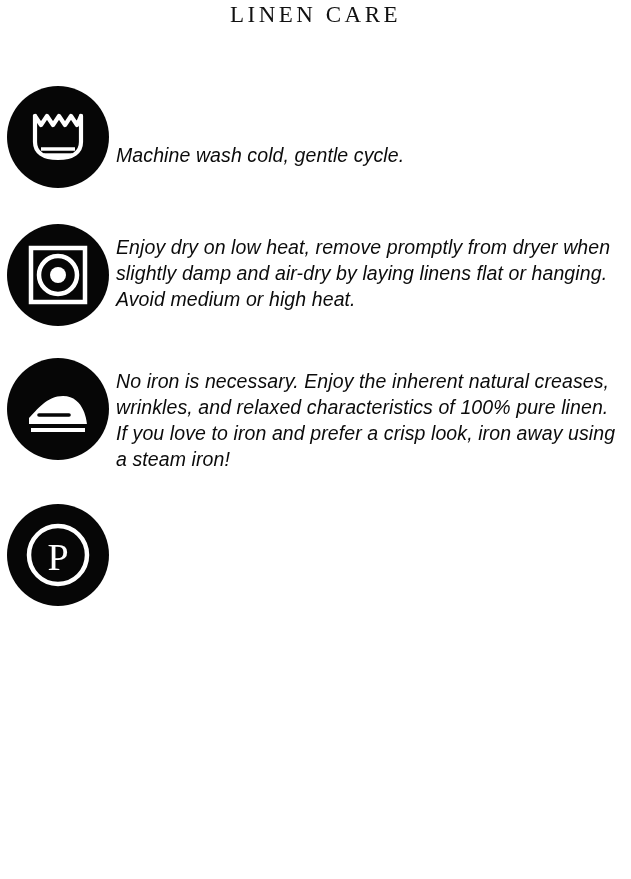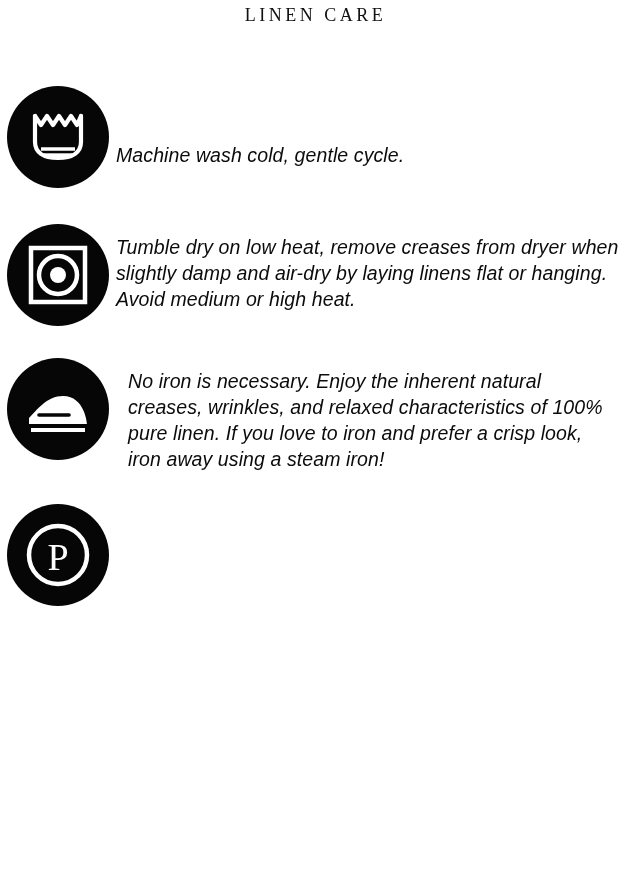--- a/index.html
+++ b/index.html
@@ -16,21 +16,21 @@
   }
   .page {
     position: relative;
     width: 631px;
     height: 879px;
     background: #ffffff;
   }
   .title {
     text-align: center;
     font-family: "Liberation Serif", serif;
-    font-size: 18px;
+    font-size: 23px;
     letter-spacing: 3.5px;
     color: #111111;
     padding-top: 2px;
     line-height: 26px;
     font-weight: 400;
   }
   .care-list {
     margin-top: 58px;
   }
   .care-row {
@@ -68,21 +68,21 @@
   
   .row-wash .text-cell { padding-top: 36px; }
   .row-bleach .text-cell { padding-top: 36px; }
   .row-dry .text-cell { padding-top: 10px; }
   .row-iron .text-cell { padding-top: 10px; }
   .row-clean .text-cell { padding-top: 26px; }
 
   .row-wash { margin-bottom: 36px; align-items: center; }
   .row-bleach { margin-bottom: 36px; }
   .row-dry { margin-bottom: 32px; }
-  .row-iron { margin-bottom: 32px; gap: 12px; }
+  .row-iron { margin-bottom: 32px; }
   .row-clean { margin-bottom: 0; }
 </style>
 </head>
 <body>
 
 <div class="page">
 
   <div class="title">LINEN CARE</div>
 
   <div class="care-list">
@@ -105,21 +105,21 @@
     <div class="care-row row-dry">
       <div class="icon-cell">
         <div class="icon-disc">
           <svg width="62" height="62" viewBox="0 0 62 62" aria-hidden="true">
             <rect x="4" y="4" width="54" height="54" fill="none" stroke="#ffffff" stroke-width="4.5"></rect>
             <circle cx="31" cy="31" r="19" fill="none" stroke="#ffffff" stroke-width="4.5"></circle>
             <circle cx="31" cy="31" r="8" fill="#ffffff"></circle>
           </svg>
         </div>
       </div>
-      <div class="text-cell">Tumble dry on low heat, remove creases from dryer when slightly damp and air-dry by laying linens flat or hanging. Avoid medium or high heat.</div>
+      <div class="text-cell">Enjoy dry on low heat, remove promptly from dryer when slightly damp and air-dry by laying linens flat or hanging. Avoid medium or high heat.</div>
     </div>
 
     <div class="care-row row-iron">
       <div class="icon-cell">
         <div class="icon-disc">
           <svg width="66" height="50" viewBox="0 0 66 50" aria-hidden="true">
             <path d="M4 40 L62 40 C62 40 60 12 38 12 C22 12 12 26 4 34 Z" fill="#ffffff"></path>
             <line x1="14" y1="31" x2="44" y2="31" stroke="#060606" stroke-width="3.6" stroke-linecap="round"></line>
             <line x1="6" y1="46" x2="60" y2="46" stroke="#ffffff" stroke-width="4"></line>
           </svg>

